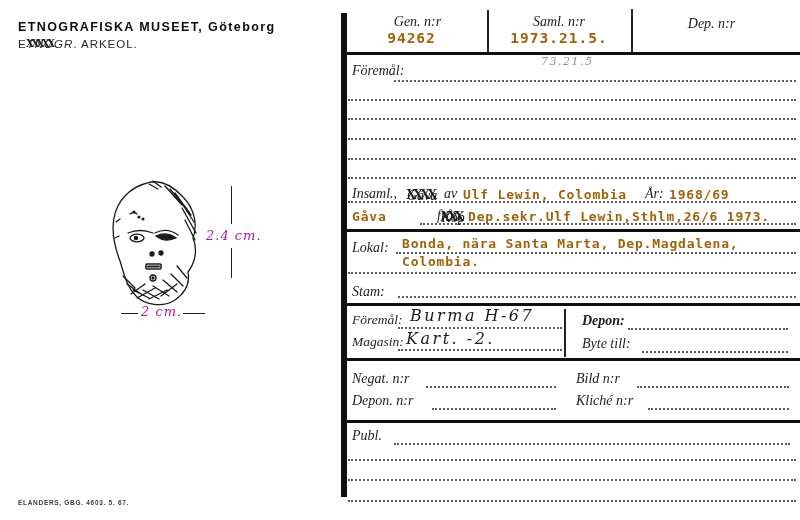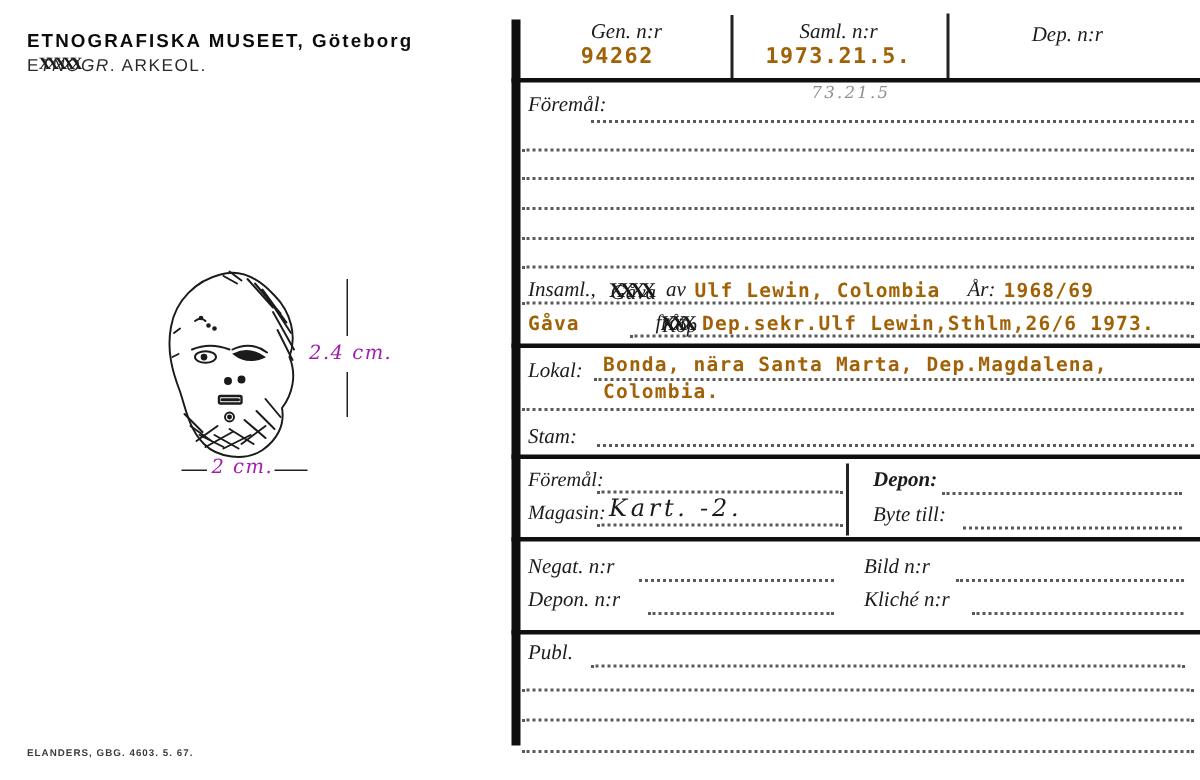--- a/index.html
+++ b/index.html
@@ -158,20 +158,21 @@
   <div class="abs typed" style="left:402px;top:254px;">Colombia.</div>
   <div class="abs dotted" style="left:348px;top:272px;width:448px;"></div>
   <div class="abs lbl" style="left:352px;top:284px;">Stam:</div>
   <div class="abs dotted" style="left:398px;top:296px;width:398px;"></div>
 
   <div class="abs rule" style="left:341px;top:303px;width:459px;height:3px;"></div>
 
   
   <div class="abs lbl lbl-sm" style="left:352px;top:312px;">Föremål:</div>
   <div class="abs dotted" style="left:398px;top:327px;width:164px;"></div>
+  <div class="abs hand" style="left:410px;top:306px;">Burma H-67</div>
   <div class="abs lbl lbl-sm" style="left:352px;top:334px;">Magasin:</div>
   <div class="abs dotted" style="left:398px;top:349px;width:164px;"></div>
   <div class="abs hand" style="left:406px;top:329px;">Kart. -2.</div>
   <div class="abs vline" style="left:564px;top:309px;height:48px;border-left-width:2.5px;"></div>
   <div class="abs lbl" style="left:582px;top:313px;font-weight:bold;">Depon:</div>
   <div class="abs dotted" style="left:628px;top:328px;width:160px;"></div>
   <div class="abs lbl" style="left:582px;top:336px;">Byte till:</div>
   <div class="abs dotted" style="left:642px;top:351px;width:146px;"></div>
 
   <div class="abs rule" style="left:341px;top:358px;width:459px;height:3px;"></div>

